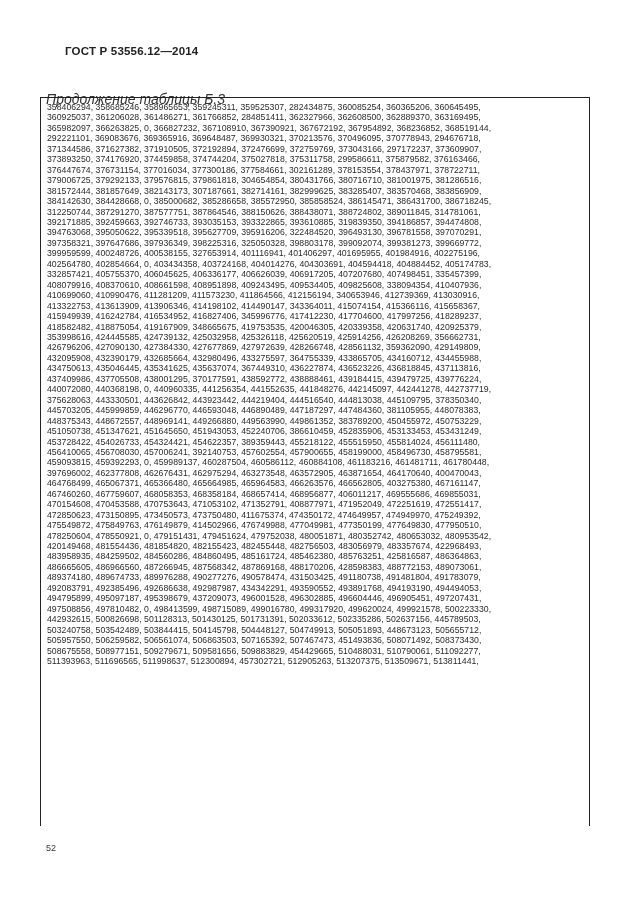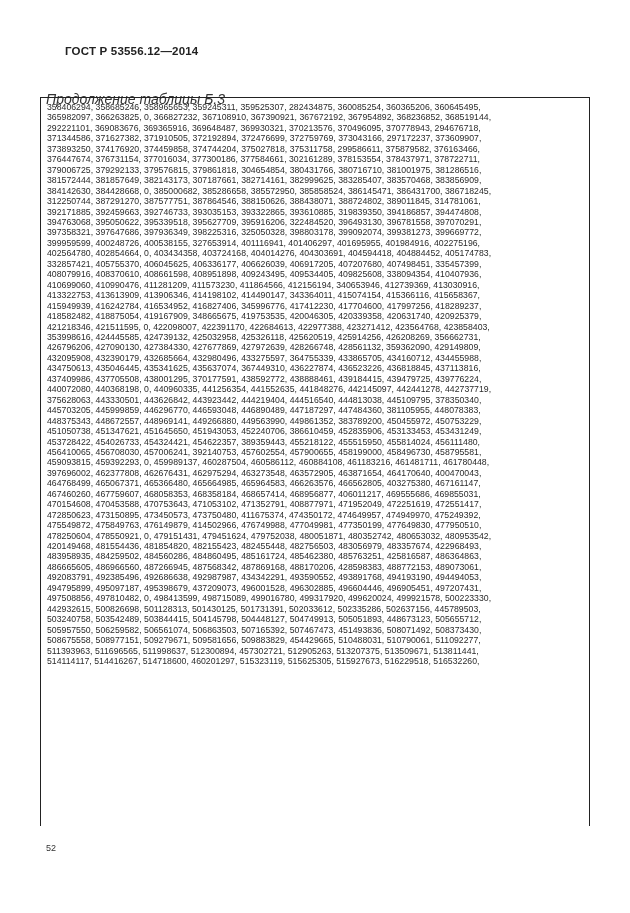--- a/index.html
+++ b/index.html
@@ -15,41 +15,41 @@
 </style>
 </head>
 <body>
 
 <div class="header">ГОСТ Р 53556.12—2014</div>
 <div class="caption">Продолжение  таблицы Б.3</div>
 
 <div class="table-box">
   <div class="rows" id="rows">
       <div class="row">358406294, 358685246, 358965653, 359245311, 359525307, 282434875, 360085254, 360365206, 360645495,</div>
+      <div class="row">360925037, 361206028, 361486271, 361766852, 284851411, 362327966, 362608500, 362889370, 363169495,</div>
       <div class="row">365982097, 366263825, 0, 366827232, 367108910, 367390921, 367672192, 367954892, 368236852, 368519144,</div>
       <div class="row">292221101, 369083676, 369365916, 369648487, 369930321, 370213576, 370496095, 370778943, 294676718,</div>
       <div class="row">371344586, 371627382, 371910505, 372192894, 372476699, 372759769, 373043166, 297172237, 373609907,</div>
       <div class="row">373893250, 374176920, 374459858, 374744204, 375027818, 375311758, 299586611, 375879582, 376163466,</div>
       <div class="row">376447674, 376731154, 377016034, 377300186, 377584661, 302161289, 378153554, 378437971, 378722711,</div>
       <div class="row">379006725, 379292133, 379576815, 379861818, 304654854, 380431766, 380716710, 381001975, 381286516,</div>
       <div class="row">381572444, 381857649, 382143173,  307187661, 382714161, 382999625, 383285407, 383570468, 383856909,</div>
       <div class="row">384142630, 384428668, 0, 385000682, 385286658, 385572950, 385858524, 386145471, 386431700, 386718245,</div>
       <div class="row">312250744, 387291270, 387577751, 387864546, 388150626, 388438071, 388724802, 389011845, 314781061,</div>
       <div class="row">392171885, 392459663, 392746733, 393035153, 393322865, 393610885, 319839350, 394186857, 394474808,</div>
       <div class="row">394763068, 395050622, 395339518, 395627709, 395916206, 322484520, 396493130, 396781558, 397070291,</div>
       <div class="row">397358321, 397647686, 397936349, 398225316, 325050328, 398803178, 399092074, 399381273, 399669772,</div>
       <div class="row">399959599, 400248726, 400538155, 327653914, 401116941, 401406297, 401695955, 401984916, 402275196,</div>
       <div class="row">402564780, 402854664, 0, 403434358, 403724168, 404014276, 404303691, 404594418, 404884452, 405174783,</div>
       <div class="row">332857421, 405755370, 406045625, 406336177, 406626039, 406917205, 407207680, 407498451, 335457399,</div>
       <div class="row">408079916, 408370610, 408661598, 408951898, 409243495, 409534405, 409825608, 338094354, 410407936,</div>
       <div class="row">410699060, 410990476, 411281209, 411573230, 411864566, 412156194, 340653946, 412739369, 413030916,</div>
       <div class="row">413322753, 413613909, 413906346, 414198102, 414490147, 343364011, 415074154, 415366116, 415658367,</div>
       <div class="row">415949939, 416242784, 416534952, 416827406, 345996776, 417412230, 417704600, 417997256, 418289237,</div>
       <div class="row">418582482, 418875054, 419167909, 348665675, 419753535, 420046305, 420339358, 420631740, 420925379,</div>
-      <div class="row">421218346, 421511595, 0, 422098007, 422391170, 422684613, 422977388, 423271412, 423564768, 423858403,</div>
       <div class="row">353998616, 424445585, 424739132, 425032958, 425326118, 425620519, 425914256, 426208269, 356662731,</div>
       <div class="row">426796206, 427090130, 427384330, 427677869, 427972639, 428266748, 428561132, 359362090, 429149809,</div>
       <div class="row">432095908, 432390179, 432685664, 432980496, 433275597, 364755339, 433865705, 434160712, 434455988,</div>
       <div class="row">434750613, 435046445, 435341625, 435637074, 367449310, 436227874, 436523226, 436818845, 437113816,</div>
       <div class="row">437409986, 437705508, 438001295, 370177591, 438592772, 438888461, 439184415, 439479725, 439776224,</div>
       <div class="row">440072080, 440368198, 0, 440960335, 441256354, 441552635, 441848276, 442145097, 442441278, 442737719,</div>
       <div class="row">375628063, 443330501, 443626842, 443923442, 444219404, 444516540, 444813038, 445109795, 378350340,</div>
       <div class="row">445703205, 445999859, 446296770, 446593048, 446890489, 447187297, 447484360, 381105955, 448078383,</div>
       <div class="row">448375343, 448672557, 448969141, 449266880, 449563990, 449861352, 383789200, 450455972, 450753229,</div>
       <div class="row">451050738, 451347621, 451645650, 451943053, 452240706, 386610459, 452835906, 453133453, 453431249,</div>
@@ -59,27 +59,27 @@
       <div class="row">397696002, 462377808, 462676431, 462975294, 463273548, 463572905, 463871654, 464170640, 400470043,</div>
       <div class="row">464768499, 465067371, 465366480, 465664985, 465964583, 466263576, 466562805, 403275380, 467161147,</div>
       <div class="row">467460260, 467759607, 468058353, 468358184, 468657414, 468956877, 406011217, 469555686, 469855031,</div>
       <div class="row">470154608, 470453588, 470753643, 471053102, 471352791, 408877971, 471952049, 472251619, 472551417,</div>
       <div class="row">472850623, 473150895, 473450573, 473750480, 411675374, 474350172, 474649957, 474949970, 475249392,</div>
       <div class="row">475549872, 475849763, 476149879, 414502966, 476749988, 477049981, 477350199, 477649830, 477950510,</div>
       <div class="row">478250604, 478550921, 0, 479151431, 479451624, 479752038, 480051871, 480352742, 480653032, 480953542,</div>
       <div class="row">420149468, 481554436, 481854820, 482155423, 482455448, 482756503, 483056979, 483357674, 422968493,</div>
       <div class="row">483958935, 484259502, 484560286, 484860495, 485161724, 485462380, 485763251, 425816587, 486364863,</div>
       <div class="row">486665605, 486966560, 487266945, 487568342, 487869168, 488170206, 428598383, 488772153, 489073061,</div>
+      <div class="row">489374180, 489674733, 489976288, 490277276, 490578474, 431503425, 491180738, 491481804, 491783079,</div>
       <div class="row">492083791, 492385496, 492686638, 492987987, 434342291, 493590552, 493891768, 494193190, 494494053,</div>
       <div class="row">494795899, 495097187, 495398679, 437209073, 496001528, 496302885, 496604446, 496905451, 497207431,</div>
       <div class="row">497508856, 497810482, 0, 498413599, 498715089, 499016780, 499317920, 499620024, 499921578, 500223330,</div>
       <div class="row">442932615, 500826698, 501128313, 501430125, 501731391, 502033612, 502335286, 502637156, 445789503,</div>
       <div class="row">503240758, 503542489, 503844415, 504145798, 504448127, 504749913, 505051893, 448673123, 505655712,</div>
       <div class="row">505957550, 506259582, 506561074, 506863503, 507165392, 507467473, 451493836, 508071492, 508373430,</div>
       <div class="row">508675558, 508977151, 509279671, 509581656, 509883829, 454429665, 510488031, 510790061, 511092277,</div>
       <div class="row">511393963, 511696565, 511998637, 512300894, 457302721, 512905263, 513207375, 513509671, 513811441,</div>
-      <div class="row">514114117, 514416267, 514718600, 460201297, 515323119, 515625305, 515927673, 516229518, 516532260,</div>
     </div>
 </div>
 <div class="tick-l"></div>
 <div class="tick-r"></div>
 
 <div class="page-num">52</div>
 
 </body></html>

